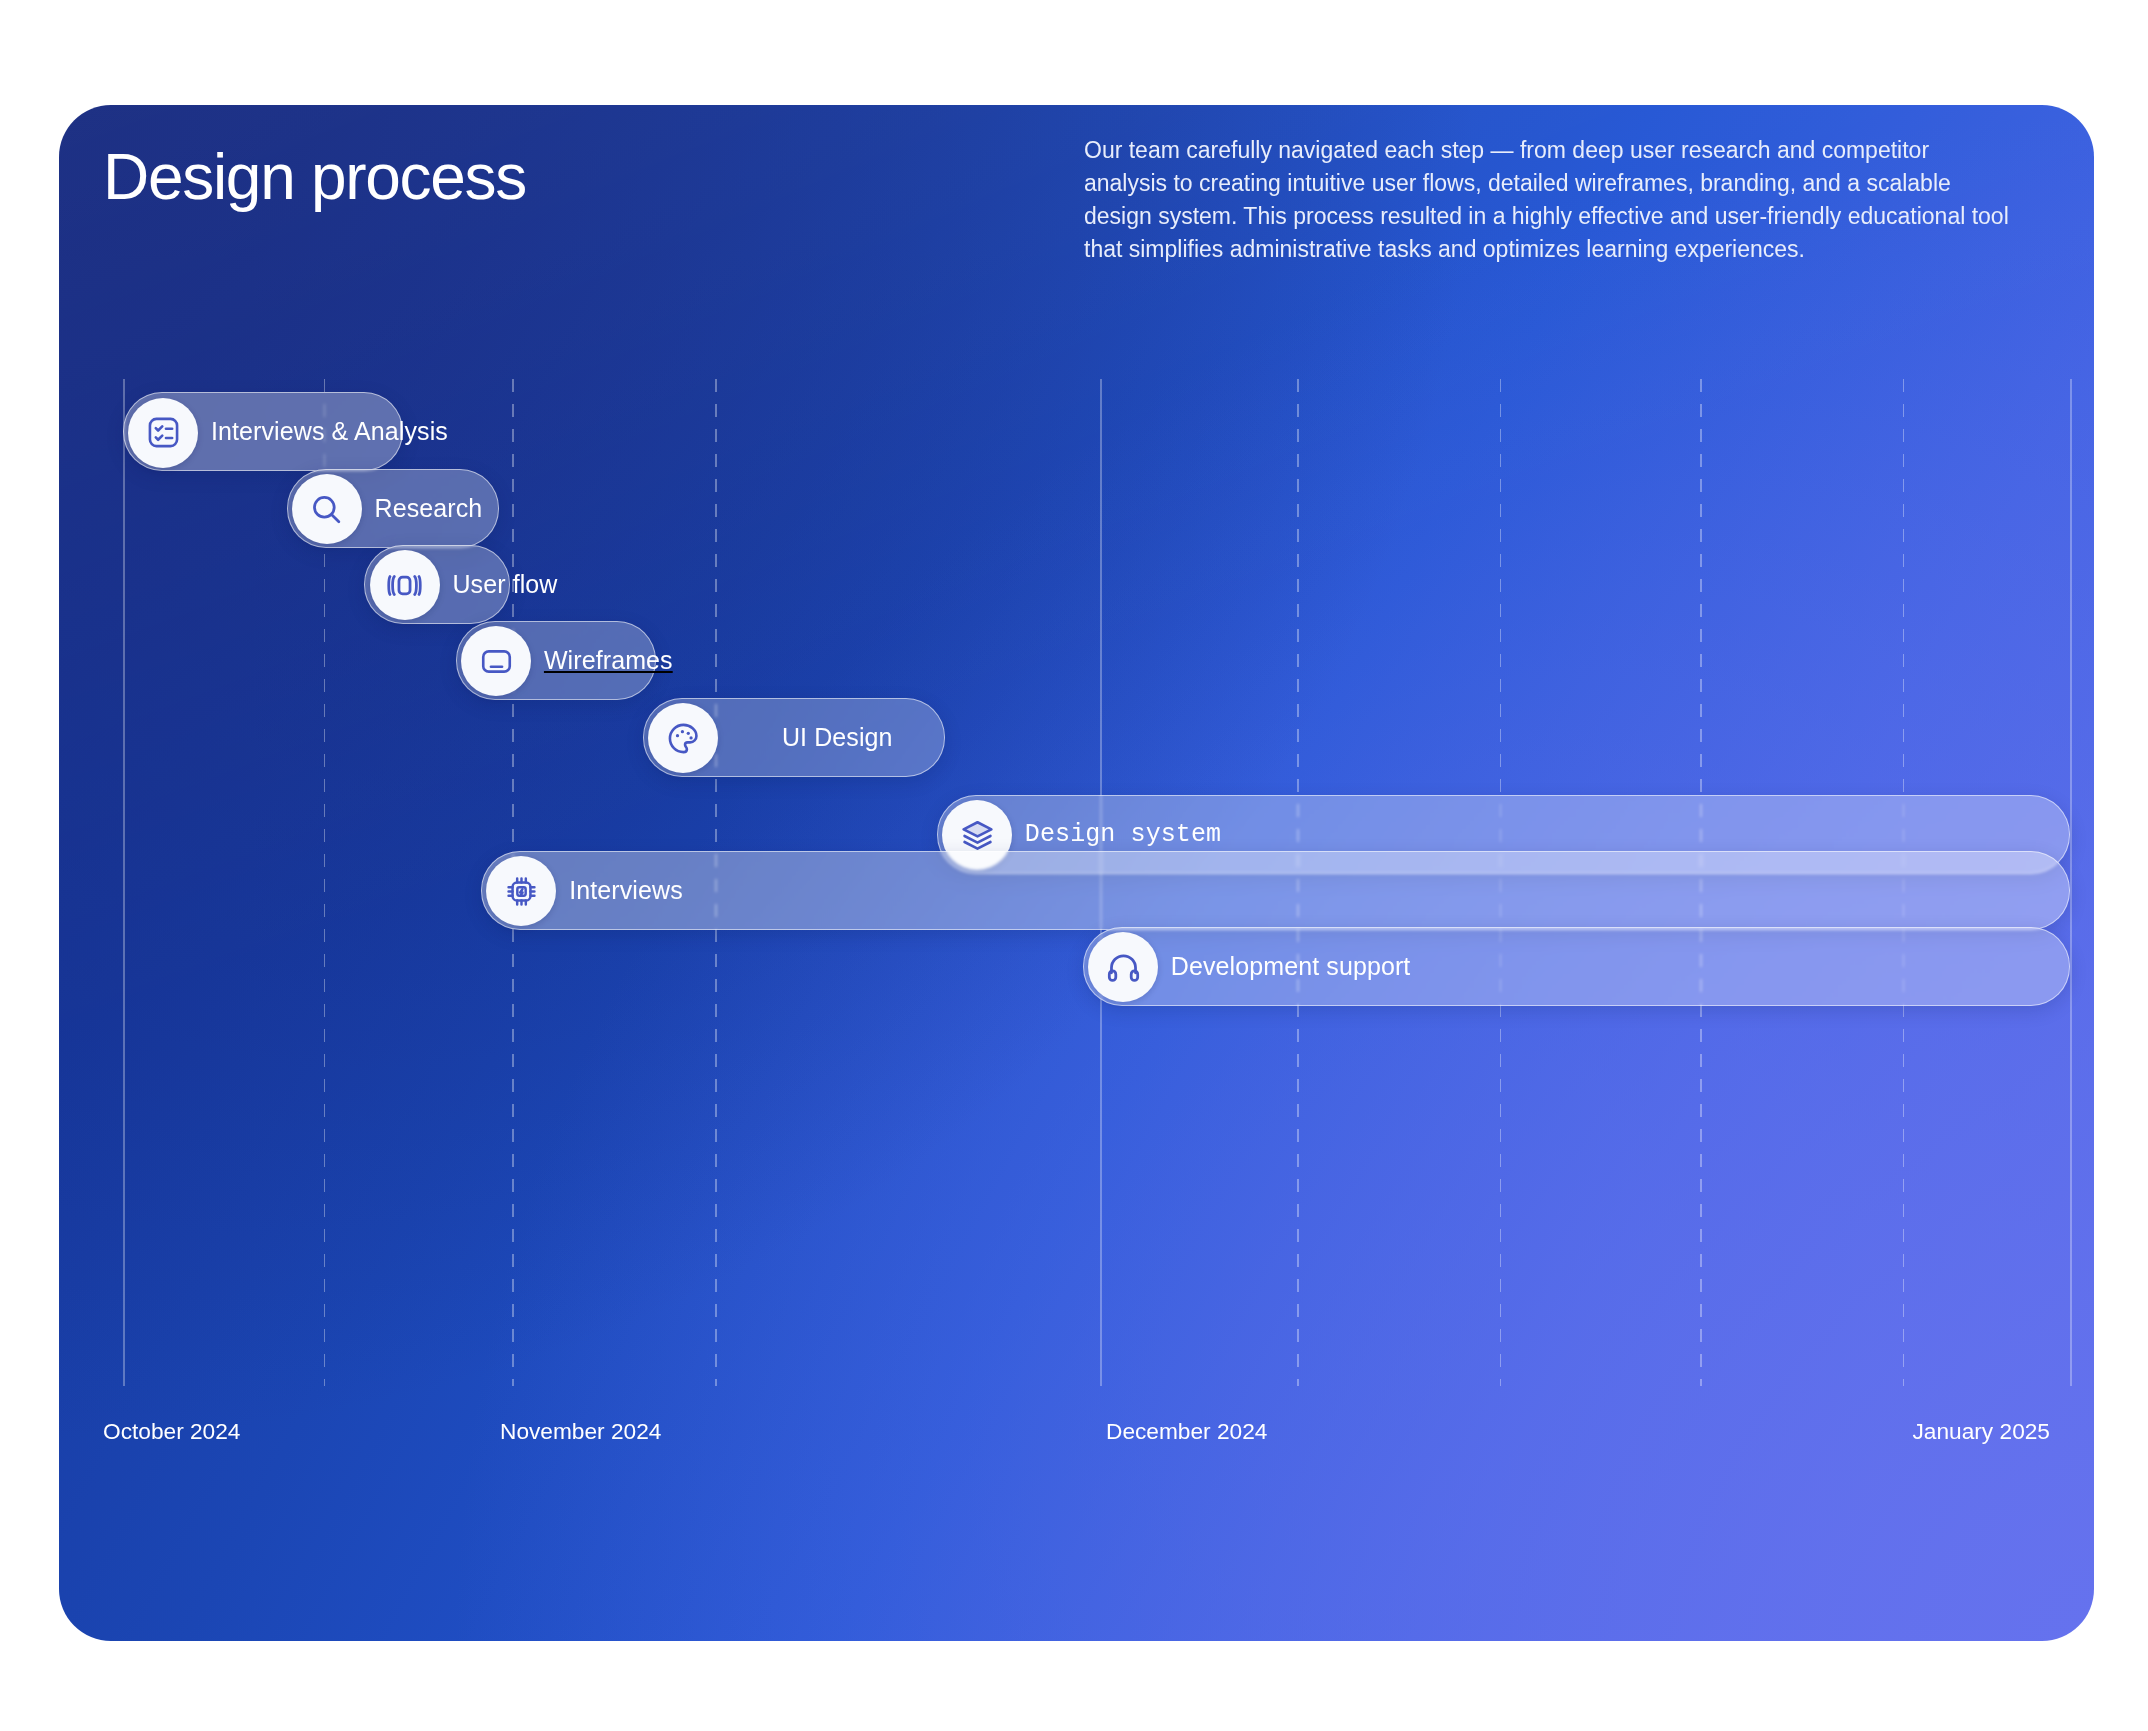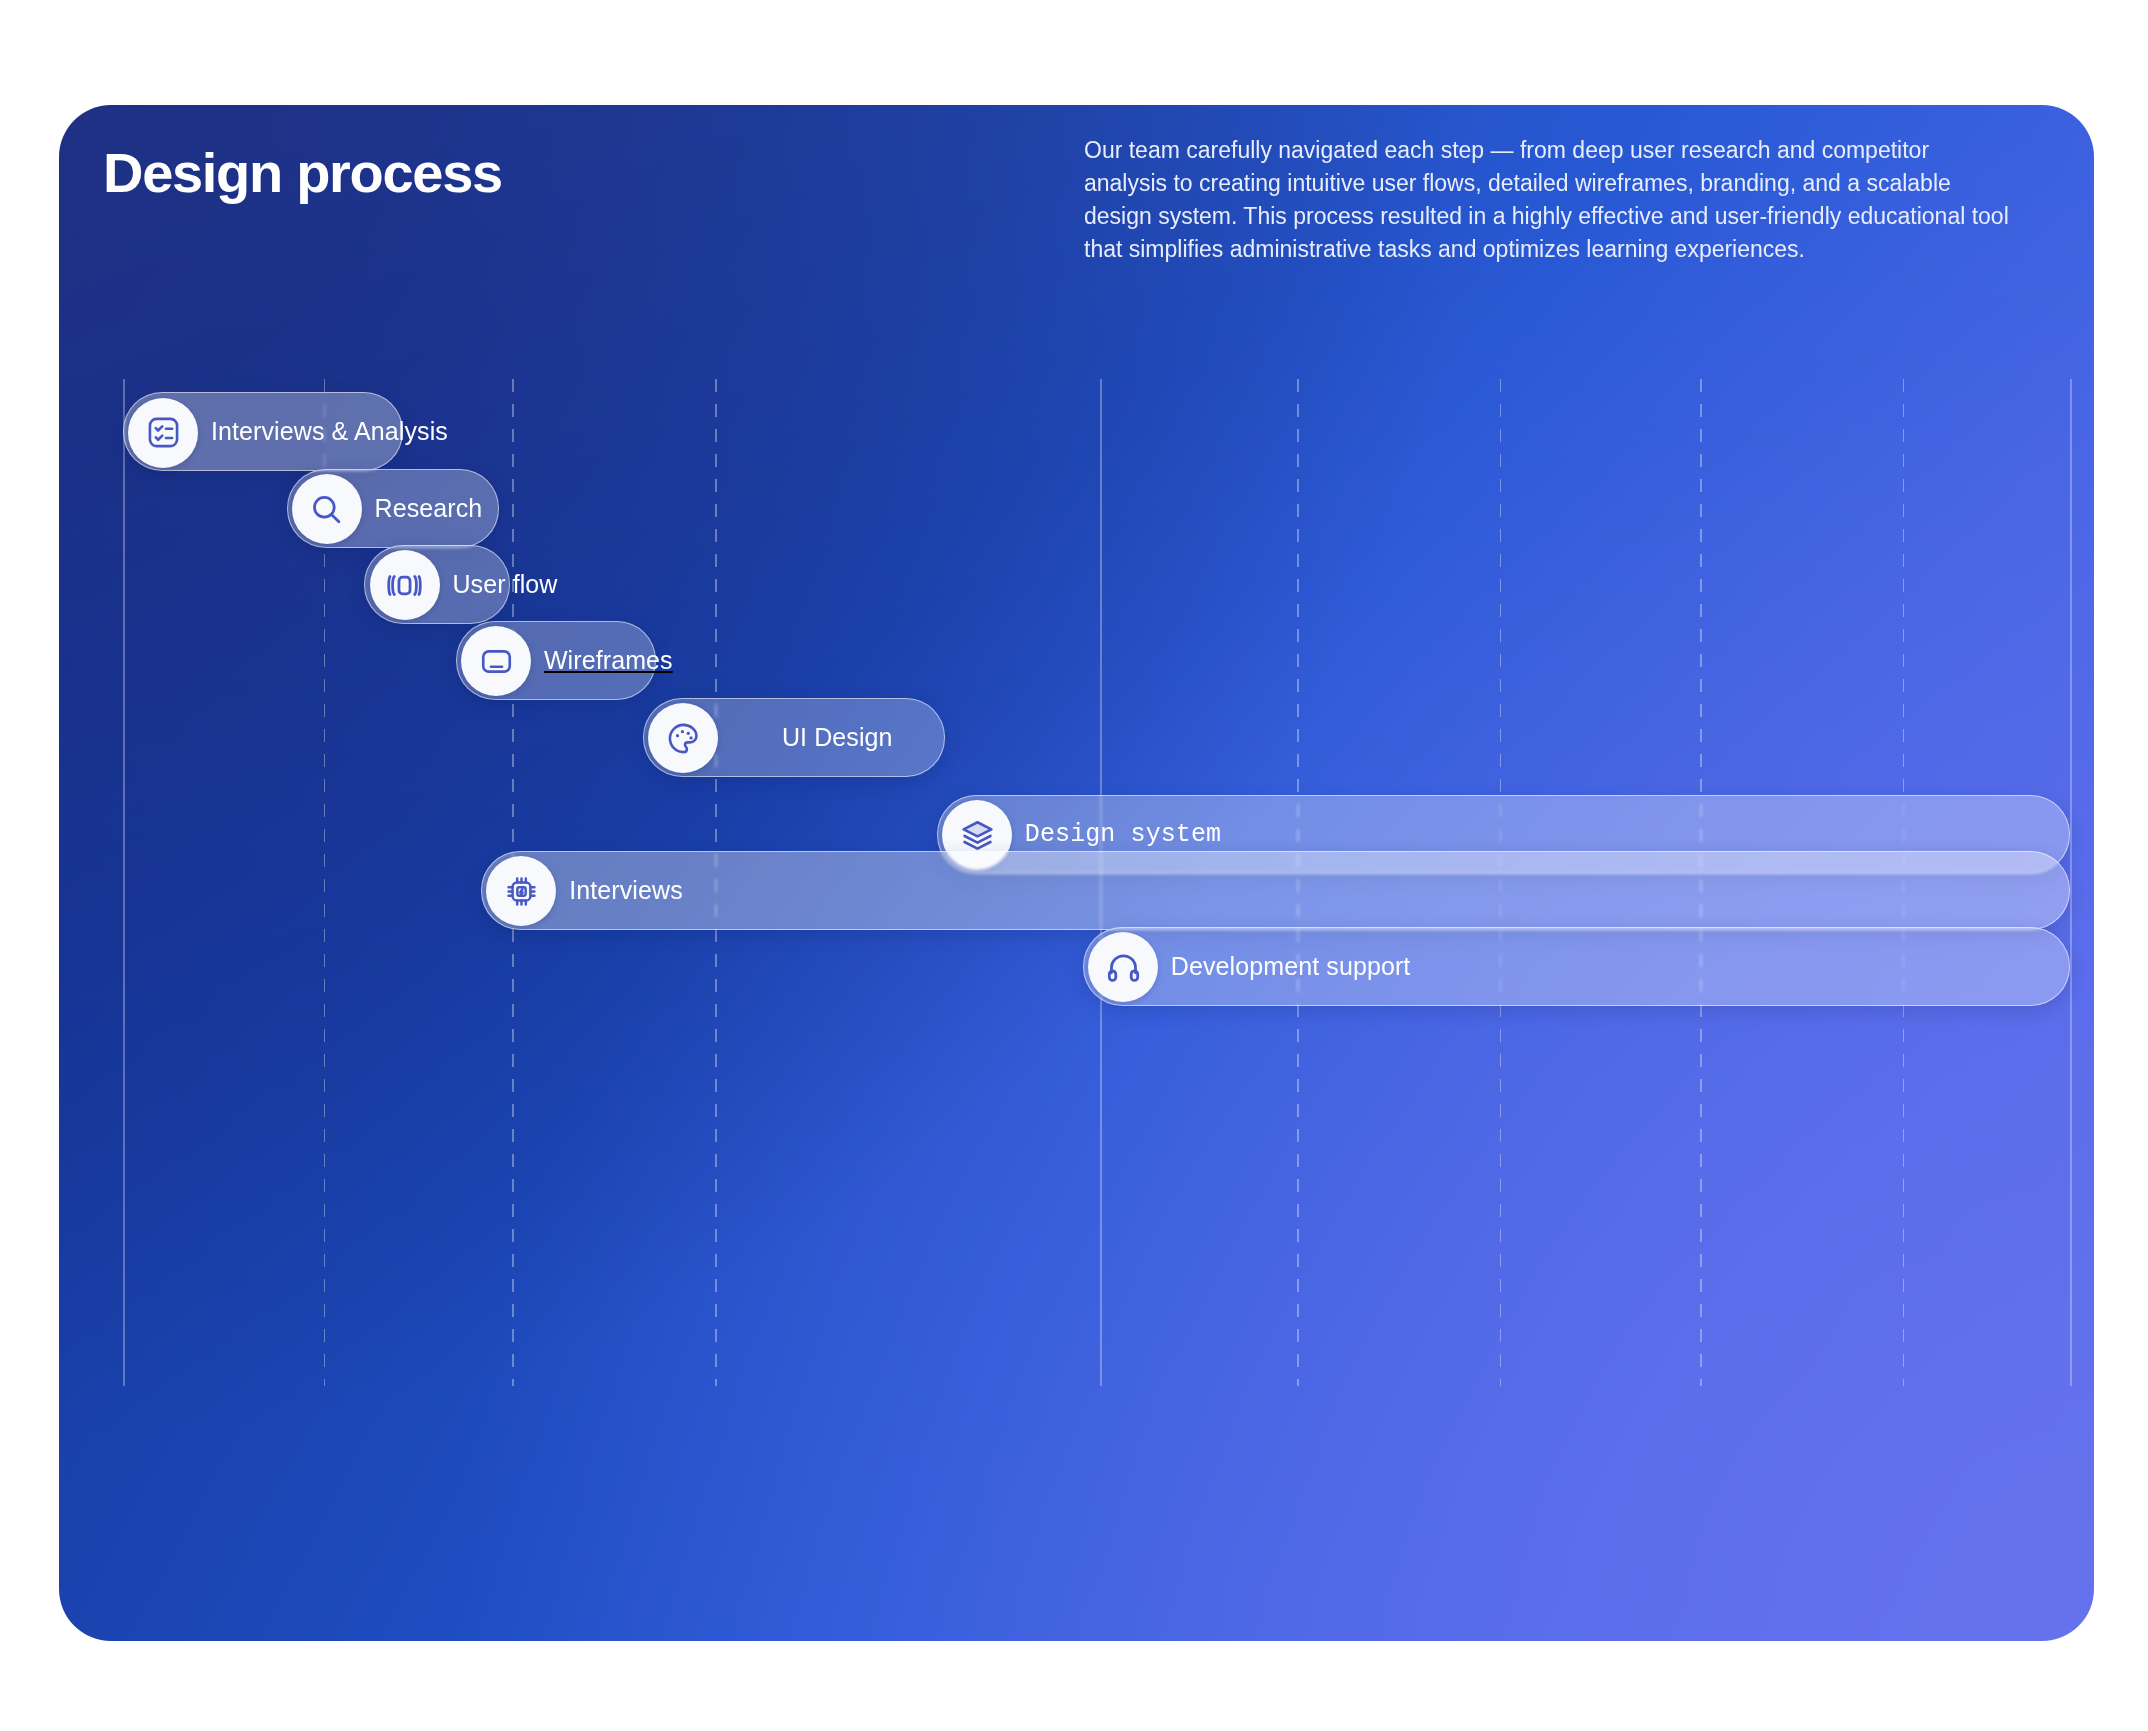--- a/index.html
+++ b/index.html
@@ -25,21 +25,21 @@
   }
   .card-sheen{
     position:absolute; inset:0;
     background:linear-gradient(160deg, rgba(255,255,255,.05) 0%, rgba(255,255,255,0) 42%);
     pointer-events:none;
   }
 
   
   .title{
     position:absolute; left:44px; top:40px;
-    font-size:56px; font-weight:700; letter-spacing:-1.3px;
+    font-size:64px; font-weight:400; letter-spacing:-1.3px;
     color:#ffffff; line-height:1;
     white-space:nowrap;
   }
   .intro{
     position:absolute; left:1025px; top:28.5px;
     width:933px;
     font-size:23px; line-height:33px;
     color:#e8edfb;
     font-weight:400;
   }
@@ -218,16 +218,22 @@
        <path d="M4.2 15.4v-3.2a7.8 7.8 0 0115.6 0v3.2"></path>
        <rect x="2.8" y="14.2" width="4.2" height="6.2" rx="2.1"></rect>
        <rect x="17" y="14.2" width="4.2" height="6.2" rx="2.1"></rect>
      </svg>
             </div>
             <div class="bar-label">Development support</div>
           </div>
         </div>
     </div>
 
+    <div class="months">
+      <div class="month m0">October 2024</div>
+      <div class="month m1">November 2024</div>
+      <div class="month m2">December 2024</div>
+      <div class="month m3">January 2025</div>
+    </div>
 
   </div>
 </div>
 
 
 </body></html>

